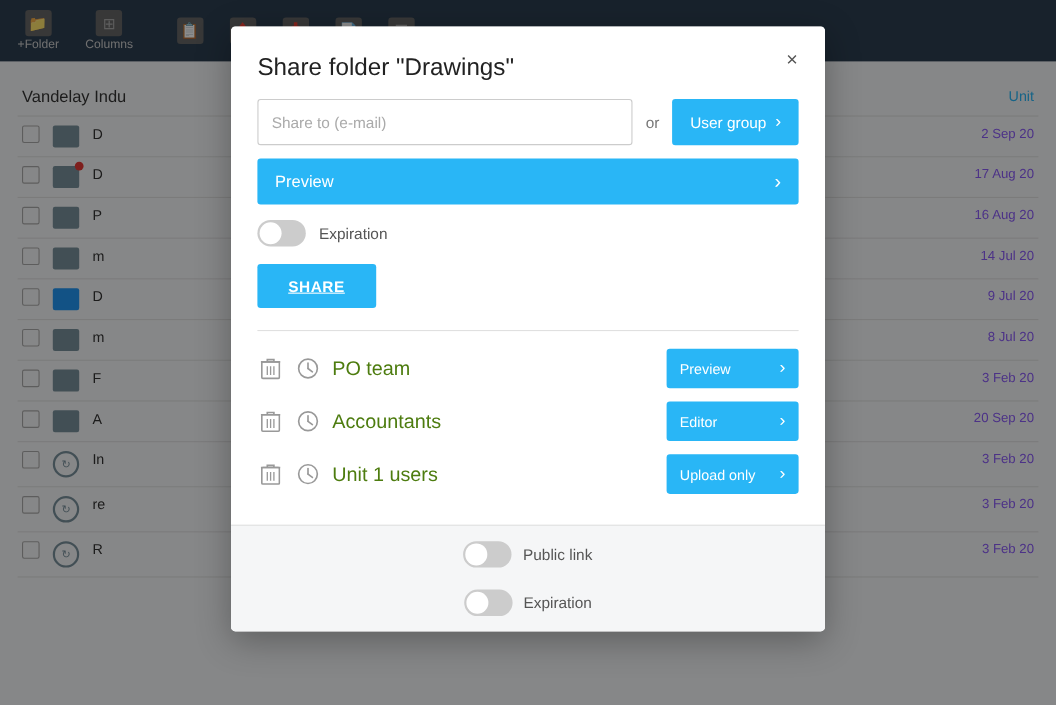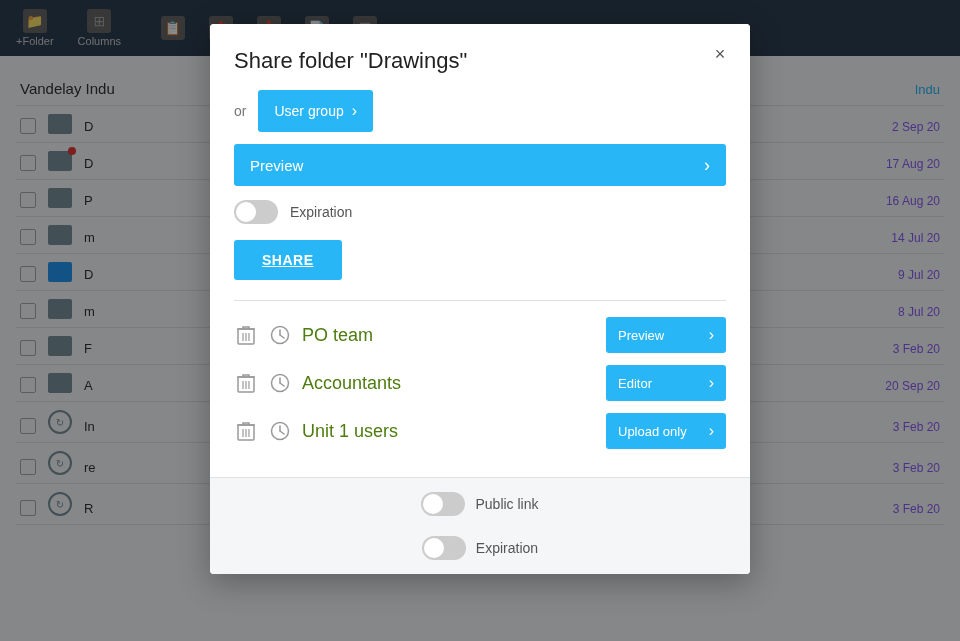--- a/index.html
+++ b/index.html
@@ -44,21 +44,21 @@
       font-size: 14px;
     }
     .bg-content {
       position: absolute;
       top: 56px; left: 0; right: 0; bottom: 0;
       background: #f5f6f7;
       padding: 16px;
     }
     .bg-table-row {
       display: flex;
-      align-items: flex-end;
+      align-items: flex-start;
       padding: 8px 4px;
       border-bottom: 1px solid #e0e0e0;
       gap: 12px;
       color: #555;
       font-size: 13px;
     }
     .bg-checkbox {
       width: 16px; height: 16px;
       border: 1px solid #aaa;
       border-radius: 2px;
@@ -334,21 +334,21 @@
 
     <div class="bg-icon" style="margin-left:16px">📋</div>
     <div class="bg-icon">📤</div>
     <div class="bg-icon">📥</div>
     <div class="bg-icon">📄</div>
     <div class="bg-icon">☰</div>
   </div>
   <div class="bg-content">
     <div class="bg-table-row">
       <span class="bg-name" style="font-weight:500; font-size:15px">Vandelay Indu</span>
-      <span class="bg-header-date">Indu</span>
+      <span class="bg-header-date">Unit</span>
     </div>
     <div class="bg-table-row">
       <div class="bg-checkbox"></div>
       <div class="bg-folder-icon"></div>
       <span class="bg-name">D</span>
       <span class="bg-date">2 Sep 20</span>
     </div>
     <div class="bg-table-row">
       <div class="bg-checkbox"></div>
       <div class="bg-folder-icon red-dot"></div>
@@ -416,20 +416,21 @@
 
 <div class="modal">
   <div class="modal-header">
     <h2 class="modal-title">Share folder "Drawings"</h2>
     <button class="modal-close">×</button>
   </div>
 
   <div class="modal-body">
     
     <div class="share-input-row">
+      <input type="text" class="share-email-input" placeholder="Share to (e-mail)" style="">
       <span class="or-label">or</span>
       <button class="user-group-btn">
         <span>User group</span>
         <span class="chevron">›</span>
       </button>
     </div>
 
     
     <button class="permission-dropdown">
       <span>Preview</span>

